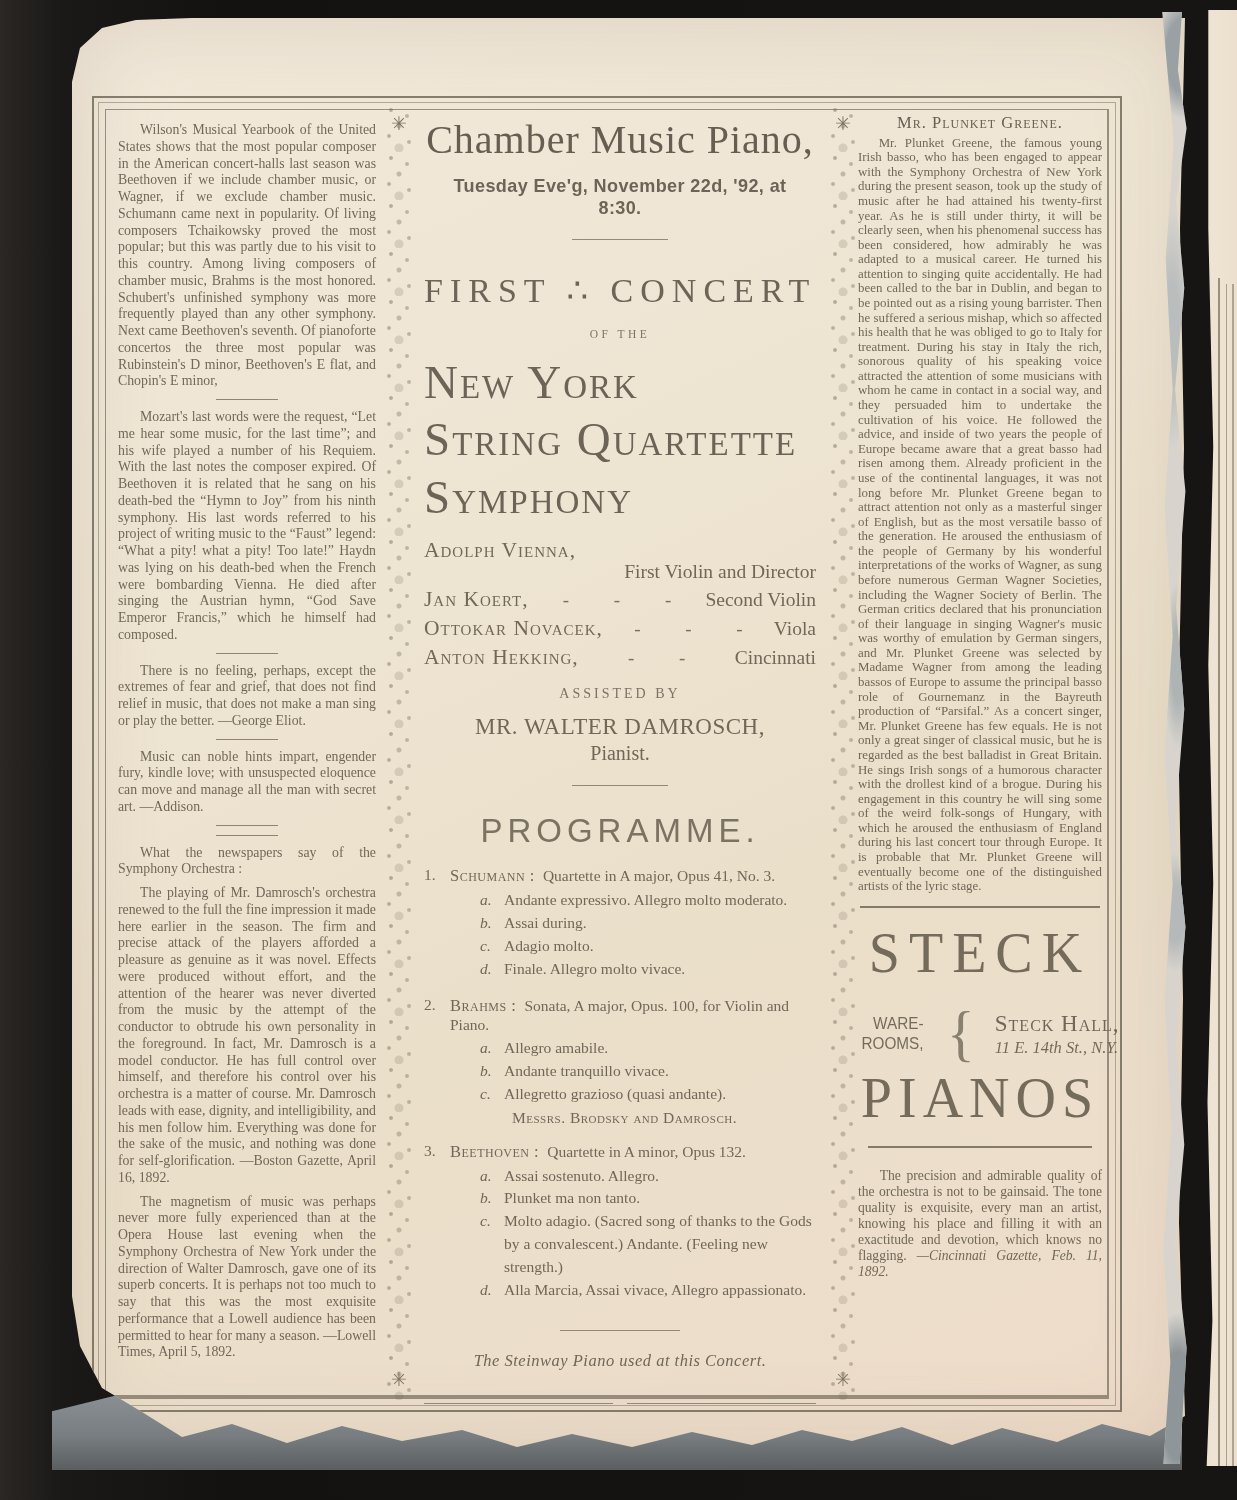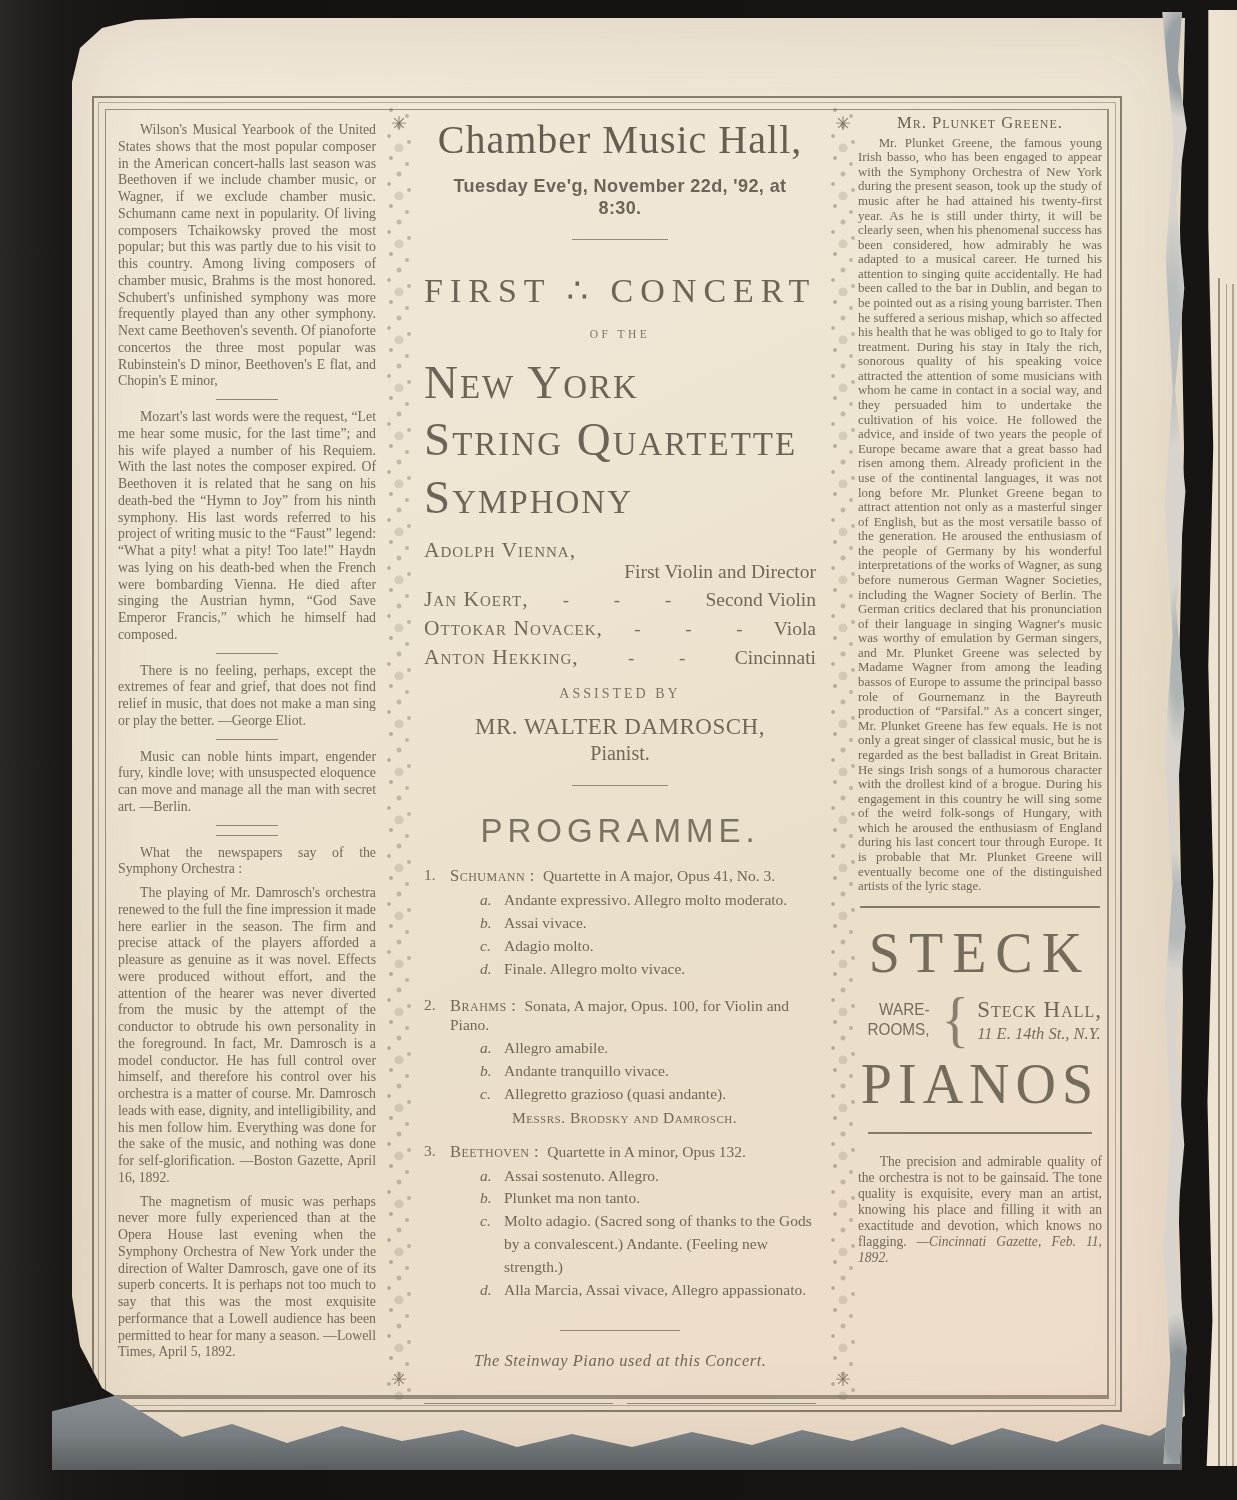--- a/index.html
+++ b/index.html
@@ -105,21 +105,21 @@
   .work-note{font-variant:small-caps;font-size:15.5px;margin-left:88px;margin-top:3px;letter-spacing:.5px;}
   .rule-c2{width:120px;margin:28px auto 0 auto;border:0;border-top:1px solid rgba(110,100,84,.7);}
   .steinway{font-style:italic;font-size:16.5px;margin-top:20px;letter-spacing:.5px;}
   .dbl-rule{display:flex;gap:14px;margin-top:32px;}
   .dbl-rule span{flex:1;border-top:1px solid rgba(110,100,84,.7);}
   
   .pg-head{font-variant:small-caps;font-size:16.5px;text-align:center;letter-spacing:1px;margin:0 0 3px 0;color:rgba(84,76,64,.88);}
   .pg-article{margin:0;text-indent:1.6em;}
   .ad-rule{border:0;border-top:2px solid rgba(105,96,80,.8);margin:12px 2px 0 2px;}
   .steck-brand{font-size:56px;letter-spacing:9px;text-align:center;color:rgba(96,87,72,.85);margin-top:14px;white-space:nowrap;}
-  .ware-row{display:flex;align-items:center;justify-content:flex-end;margin-top:6px;gap:8px;}
+  .ware-row{display:flex;align-items:center;justify-content:flex-start;margin-top:20px;gap:20px;}
   .ware-left{text-align:right;font-family:"Liberation Sans","DejaVu Sans",sans-serif;font-size:17px;line-height:1.15;color:rgba(96,87,72,.85);transform:scaleX(.9);}
   .ware-brace{font-size:58px;font-weight:300;color:rgba(96,87,72,.7);line-height:1;transform:scaleY(1.05);}
   .ware-right{text-align:left;}
   .ware-hall{font-variant:small-caps;font-size:23px;letter-spacing:1px;color:rgba(90,82,68,.85);white-space:nowrap;}
   .ware-addr{font-style:italic;font-size:16.5px;color:rgba(96,87,72,.85);margin-top:2px;white-space:nowrap;}
   .steck-pianos{font-size:56px;letter-spacing:6px;text-align:center;color:rgba(96,87,72,.85);margin-top:4px;white-space:nowrap;}
   .ad-rule2{border:0;border-top:2px solid rgba(105,96,80,.8);margin:16px 10px 0 10px;}
   .pg-closing{margin:20px 0 0 0;text-indent:1.6em;font-size:13.6px;line-height:1.18;}
   .pg-closing .cite{font-style:italic;}
 </style>
@@ -138,30 +138,30 @@
     <span class="orn-star" style="left:288px;top:1272px;">✳</span>
     <span class="orn-star" style="left:732px;top:1272px;">✳</span>
 
     <div class="col col-left">
       <p class="lp"><span>Wilson's Musical Yearbook of the United States shows that the most popular composer in the American concert-halls last season was Beethoven if we include chamber music, or Wagner, if we exclude chamber music.  Schumann came next in popularity.  Of living composers Tchaikowsky proved the most popular; but this was partly due to his visit to this country.  Among living composers of chamber music, Brahms is the most honored.  Schubert's unfinished symphony was more frequently played than any other symphony.  Next came Beethoven's seventh.  Of pianoforte concertos the three most popular was Rubinstein's D minor, Beethoven's E flat, and Chopin's E minor,</span> <span class="cite"></span></p>
       <hr class="rule-sm">
       <p class="lp"><span>Mozart's last words were the request, “Let me hear some music, for the last time”; and his wife played a number of his Requiem.  With the last notes the composer expired.  Of Beethoven it is related that he sang on his death-bed the “Hymn to Joy” from his ninth symphony.  His last words referred to his project of writing music to the “Faust” legend: “What a pity! what a pity! Too late!”  Haydn was lying on his death-bed when the French were bombarding Vienna.  He died after singing the Austrian hymn, “God Save Emperor Francis,” which he himself had composed.</span> <span class="cite"></span></p>
       <hr class="rule-sm">
       <p class="lp"><span>There is no feeling, perhaps, except the extremes of fear and grief, that does not find relief in music, that does not make a man sing or play the better.</span> <span class="cite">—George Eliot.</span></p>
       <hr class="rule-sm">
-      <p class="lp"><span>Music can noble hints impart, engender fury, kindle love; with unsuspected eloquence can move and manage all the man with secret art.</span> <span class="cite">—Berlin.</span></p>
+      <p class="lp"><span>Music can noble hints impart, engender fury, kindle love; with unsuspected eloquence can move and manage all the man with secret art.</span> <span class="cite">—Addison.</span></p>
       <hr class="rule-sm">
       <hr class="rule-sm">
       <p class="lp"><span>What the newspapers say of the Symphony Orchestra :</span></p>
       <p class="lp"><span>The playing of Mr. Damrosch's orchestra renewed to the full the fine impression it made here earlier in the season.  The firm and precise attack of the players afforded a pleasure as genuine as it was novel.  Effects were produced without effort, and the attention of the hearer was never diverted from the music by the attempt of the conductor to obtrude his own personality in the foreground.  In fact, Mr. Damrosch is a model conductor.  He has full control over himself, and therefore his control over his orchestra is a matter of course.  Mr. Damrosch leads with ease, dignity, and intelligibility, and his men follow him.  Everything was done for the sake of the music, and nothing was done for self-glorification.</span> <span class="cite">—Boston Gazette, April 16, 1892.</span></p>
       <p class="lp"><span>The magnetism of music was perhaps never more fully experienced than at the Opera House last evening when the Symphony Orchestra of New York under the direction of Walter Damrosch, gave one of its superb concerts.  It is perhaps not too much to say that this was the most exquisite performance that a Lowell audience has been permitted to hear for many a season.</span> <span class="cite">—Lowell Times, April 5, 1892.</span></p>
     </div>
 
     <div class="col col-center">
-      <div class="hall-title">Chamber Music Hall,</div>
+      <div class="hall-title">Chamber Music Piano,</div>
       <div class="date-line">Tuesday Eve'g, November 22d, '92, at 8:30.</div>
       <hr class="rule-c">
       <div class="first-concert">FIRST ∴ CONCERT</div>
       <div class="of-the">OF THE</div>
       <div class="group">
         <div class="group-line">New York</div>
         <div class="group-line">String Quartette</div>
         <div class="group-line">Symphony</div>
       </div>
       <div class="performers">
@@ -197,21 +197,21 @@
             <span class="work-num">1.</span>
             <span><span class="work-composer">Schumann :</span><span>Quartette in A major, Opus 41, No. 3.</span></span>
           </div>
           <div class="mvs">
             <div class="mv">
                 <span class="mv-letter">a.</span>
                 <span class="mv-text">Andante expressivo.  Allegro molto moderato.</span>
               </div>
             <div class="mv">
                 <span class="mv-letter">b.</span>
-                <span class="mv-text">Assai vivace.</span>
+                <span class="mv-text">Assai during.</span>
               </div>
             <div class="mv">
                 <span class="mv-letter">c.</span>
                 <span class="mv-text">Adagio molto.</span>
               </div>
             <div class="mv">
                 <span class="mv-letter">d.</span>
                 <span class="mv-text">Finale.  Allegro molto vivace.</span>
               </div>
           </div>

